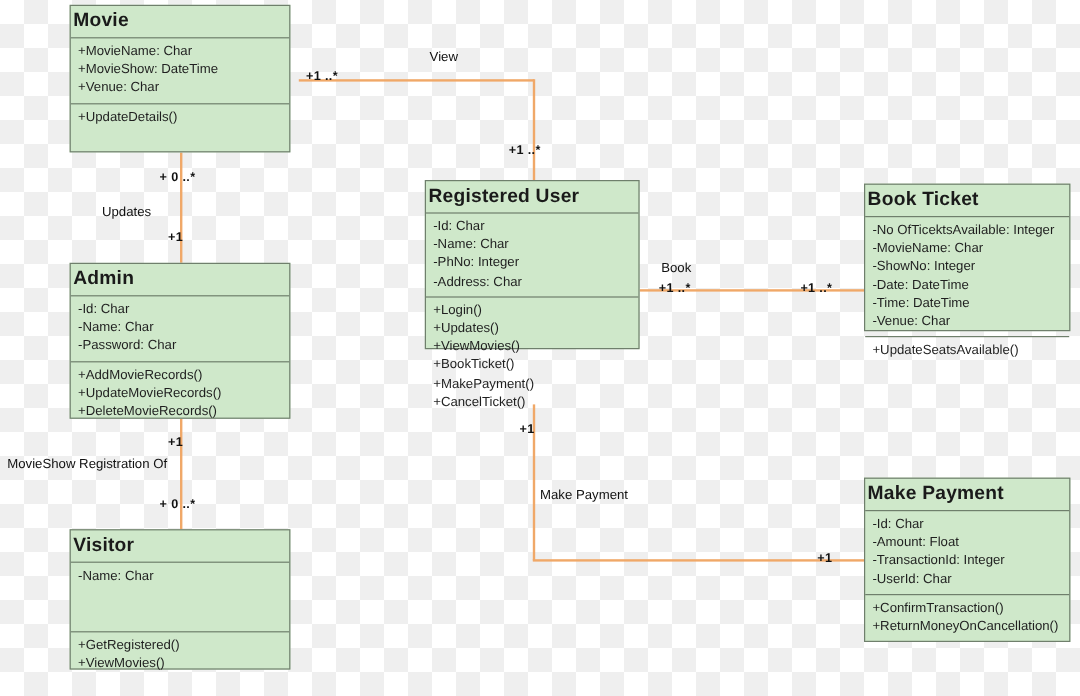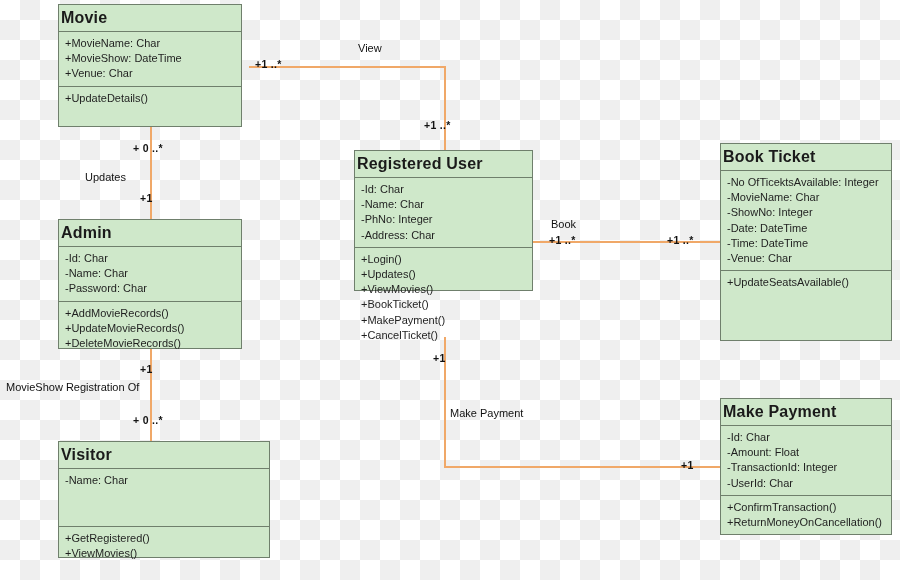--- a/index.html
+++ b/index.html
@@ -129,21 +129,21 @@
       <div class="uml-member">-Name: Char</div>
       <div class="uml-member">-Password: Char</div>
     </div>
     <div class="uml-compartment uml-ops">
       <div class="uml-member">+AddMovieRecords()</div>
       <div class="uml-member">+UpdateMovieRecords()</div>
       <div class="uml-member">+DeleteMovieRecords()</div>
     </div>
   </div>
 
-  <div class="uml-class" style="left:58px; top:441px; width:212px; height:117px;">
+  <div class="uml-class" style="left:58px; top:441px; width:184px; height:117px;">
     <div class="uml-name">Visitor</div>
     <div class="uml-compartment uml-attrs" style="height:49px;">
       <div class="uml-member">-Name: Char</div>
     </div>
     <div class="uml-compartment uml-ops">
       <div class="uml-member">+GetRegistered()</div>
       <div class="uml-member">+ViewMovies()</div>
     </div>
   </div>
 
@@ -158,21 +158,21 @@
     <div class="uml-compartment uml-ops">
       <div class="uml-member">+Login()</div>
       <div class="uml-member">+Updates()</div>
       <div class="uml-member">+ViewMovies()</div>
       <div class="uml-member">+BookTicket()</div>
       <div class="uml-member">+MakePayment()</div>
       <div class="uml-member">+CancelTicket()</div>
     </div>
   </div>
 
-  <div class="uml-class" style="left:720px; top:143px; width:172px; height:198px;">
+  <div class="uml-class" style="left:720px; top:153px; width:172px; height:123px;">
     <div class="uml-name">Book Ticket</div>
     <div class="uml-compartment uml-attrs">
       <div class="uml-member">-No OfTicektsAvailable: Integer</div>
       <div class="uml-member">-MovieName: Char</div>
       <div class="uml-member">-ShowNo: Integer</div>
       <div class="uml-member">-Date: DateTime</div>
       <div class="uml-member">-Time: DateTime</div>
       <div class="uml-member">-Venue: Char</div>
     </div>
     <div class="uml-compartment uml-ops">

